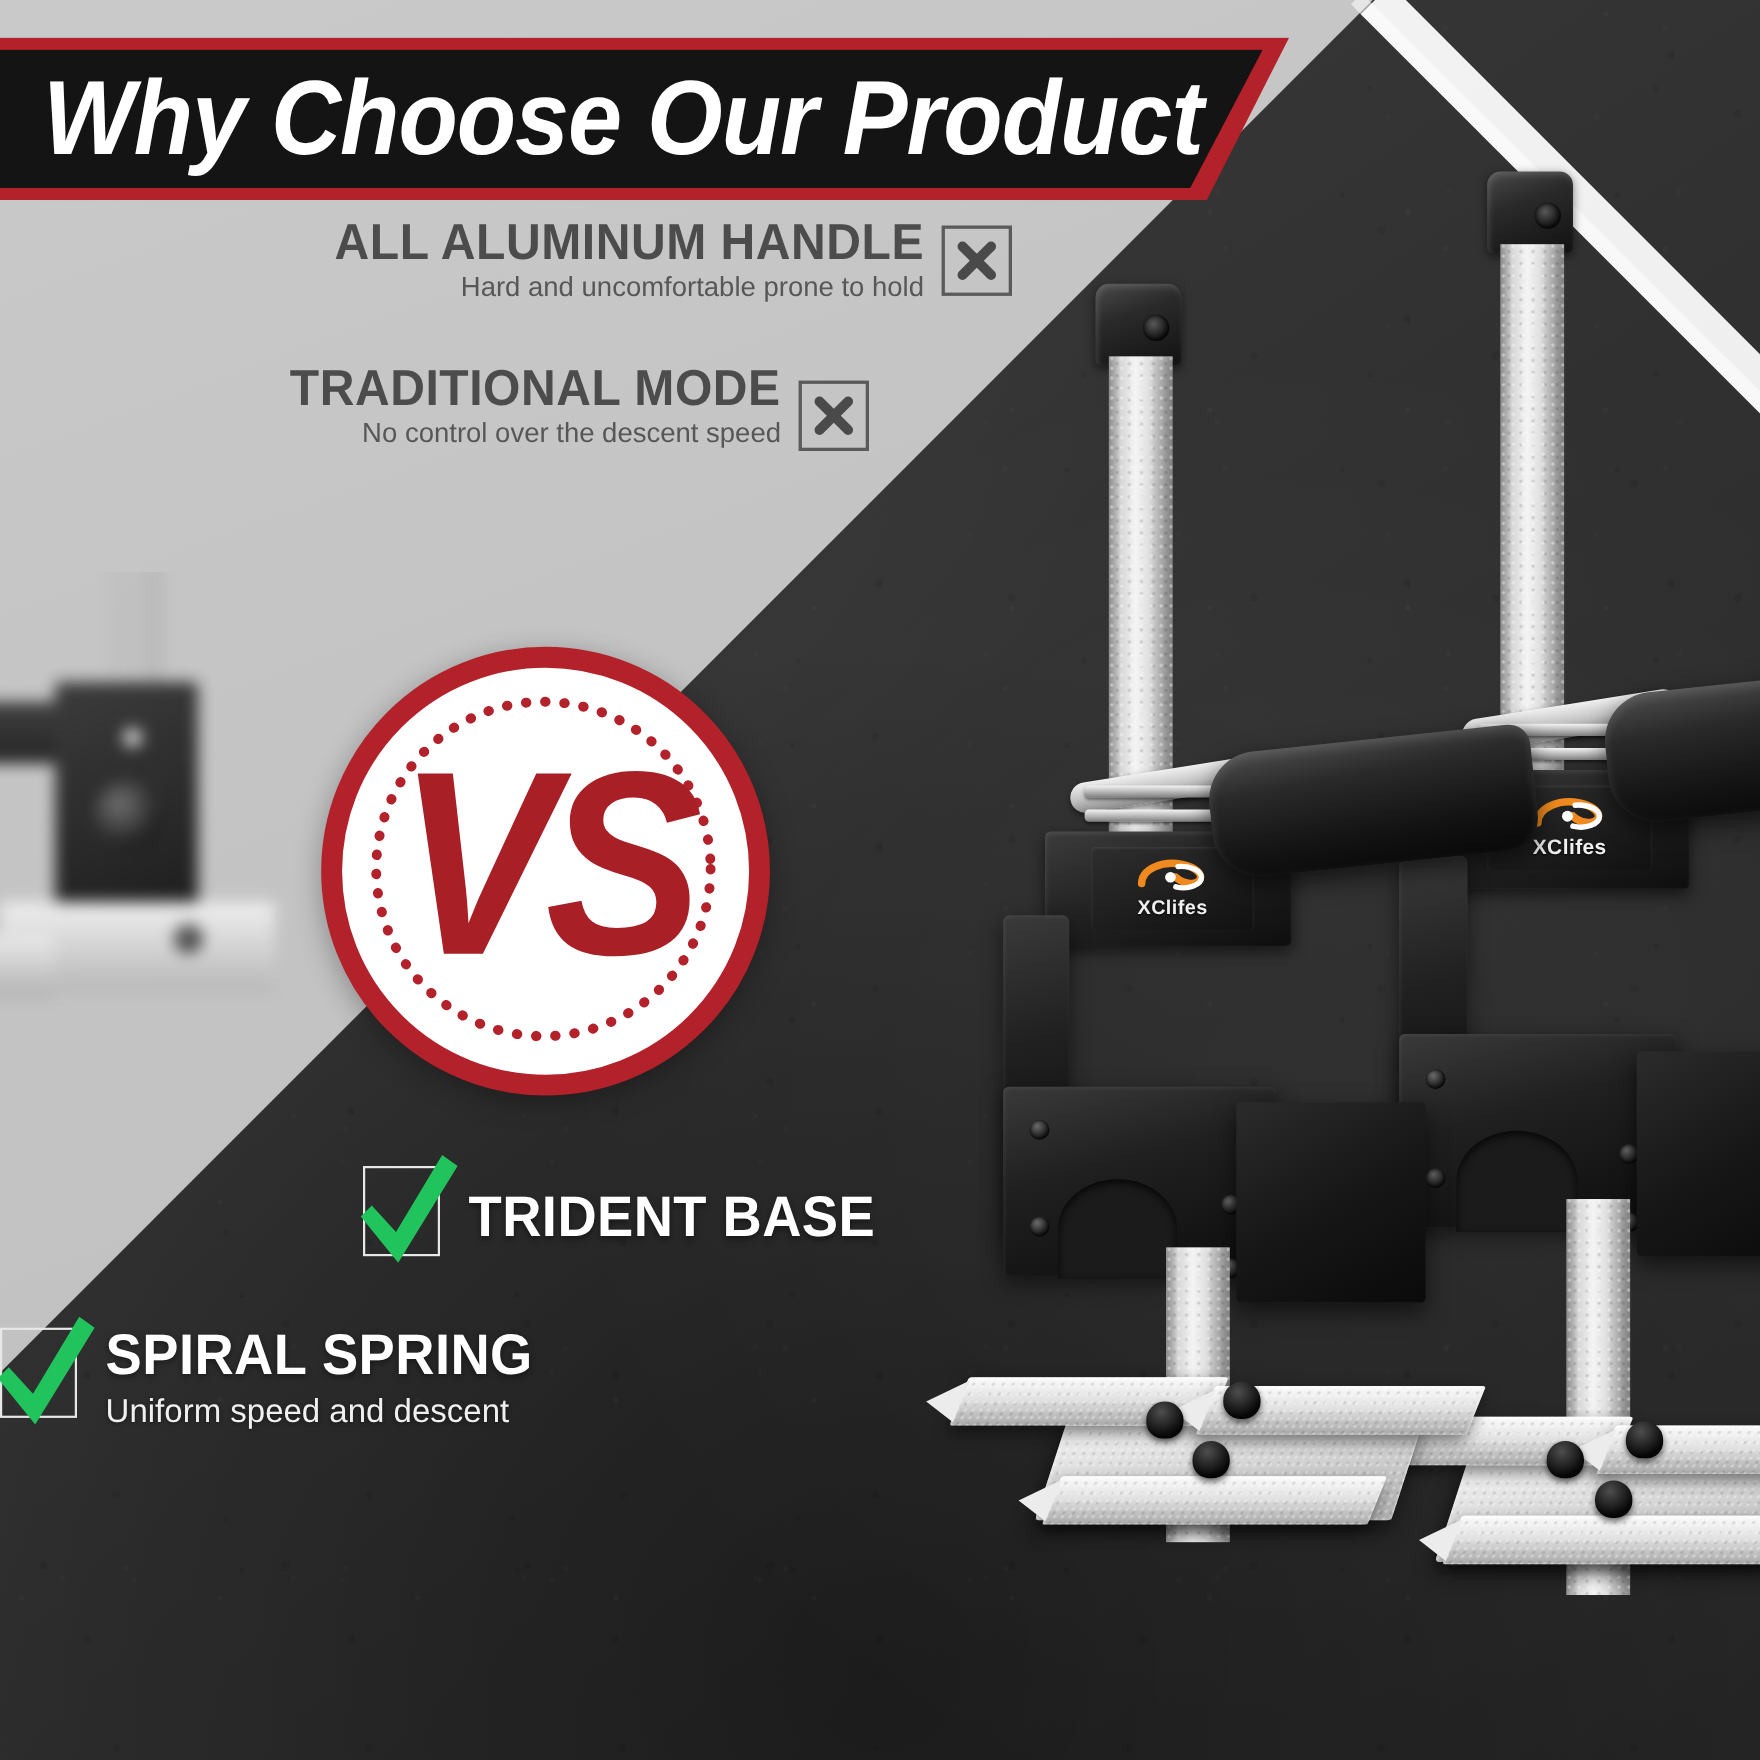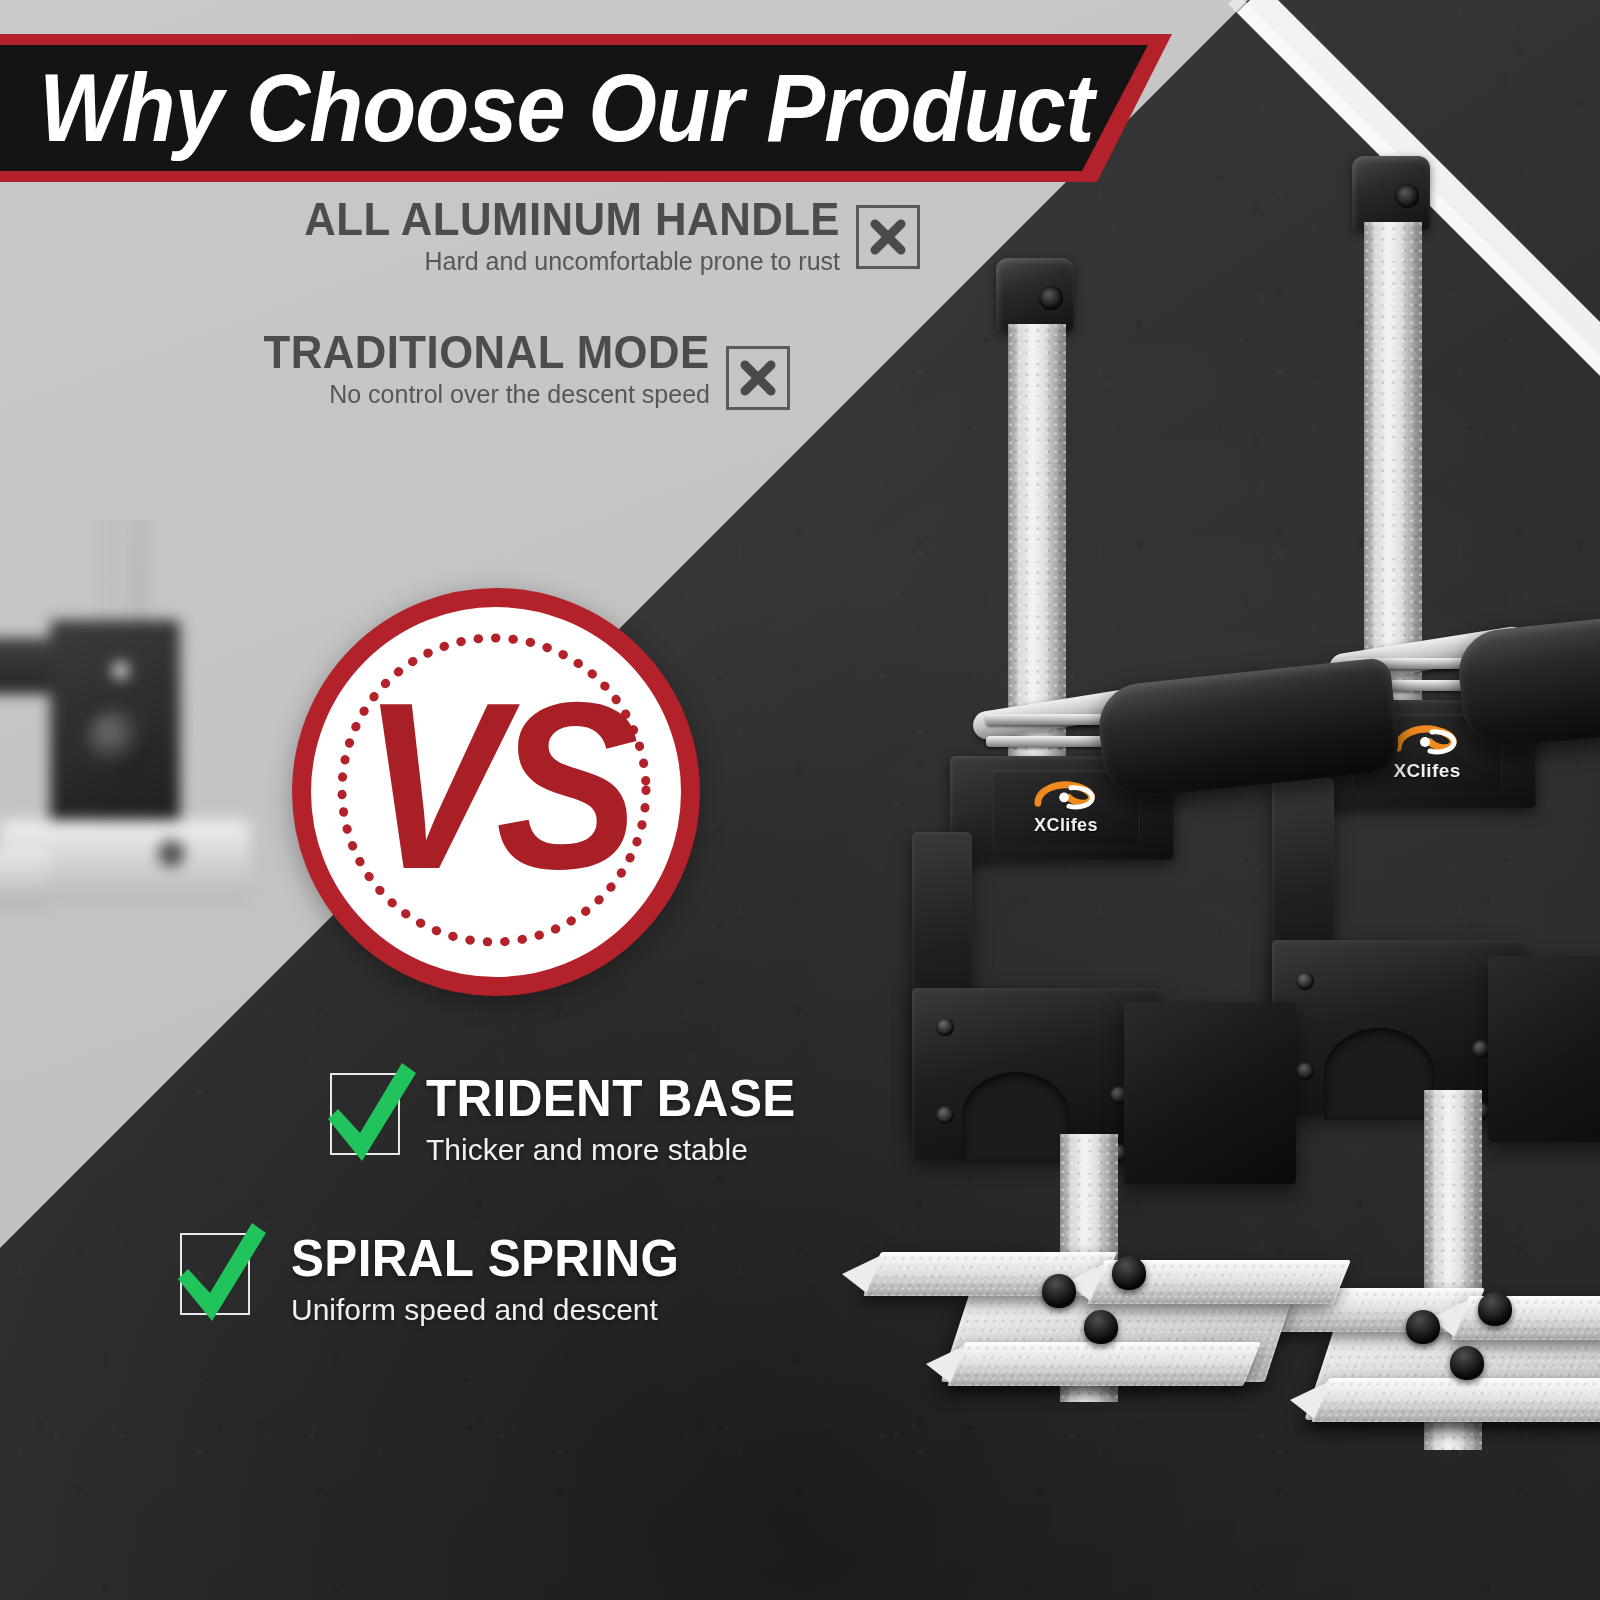--- a/index.html
+++ b/index.html
@@ -433,21 +433,21 @@
     <div class="banner-black">
       <div class="banner-title">Why Choose Our Product</div>
     </div>
   </div>
 
   <div class="cons">
 
     <div class="con-row" style="padding-right:30px;">
       <div class="con-texts">
         <div class="con-title">ALL ALUMINUM HANDLE</div>
-        <div class="con-sub">Hard and uncomfortable prone to rust</div>
+        <div class="con-sub">Hard and uncomfortable prone to hold</div>
       </div>
       <div class="mark-box">
         <svg class="x-svg" width="42" height="42" viewBox="0 0 42 42">
           <line x1="8" y1="8" x2="34" y2="34" stroke="#4a4a4a" stroke-width="9" stroke-linecap="round"></line>
           <line x1="34" y1="8" x2="8" y2="34" stroke="#4a4a4a" stroke-width="9" stroke-linecap="round"></line>
         </svg>
       </div>
     </div>
 
     <div class="con-row" style="padding-right:160px;align-items:flex-end;">
@@ -468,25 +468,24 @@
   <div class="pros">
 
     <div class="pro-row" style="padding-left:330px;">
       <div class="check-box">
         <svg class="check-svg" width="104" height="120" viewBox="0 0 104 120">
           <path d="M12 66 L22 56 L44 80 L86 10 L100 20 L46 108 Z" fill="#21c35c"></path>
         </svg>
       </div>
       <div class="pro-texts">
         <div class="pro-title">TRIDENT BASE</div>
-        <div class="pro-sub">Thicker and more stable</div>
-      </div>
-    </div>
-
-    <div class="pro-row" style="padding-left:180px;gap:15px;">
+      </div>
+    </div>
+
+    <div class="pro-row" style="">
       <div class="check-box">
         <svg class="check-svg" width="104" height="120" viewBox="0 0 104 120">
           <path d="M12 66 L22 56 L44 80 L86 10 L100 20 L46 108 Z" fill="#21c35c"></path>
         </svg>
       </div>
       <div class="pro-texts">
         <div class="pro-title">SPIRAL SPRING</div>
         <div class="pro-sub">Uniform speed and descent</div>
       </div>
     </div>

